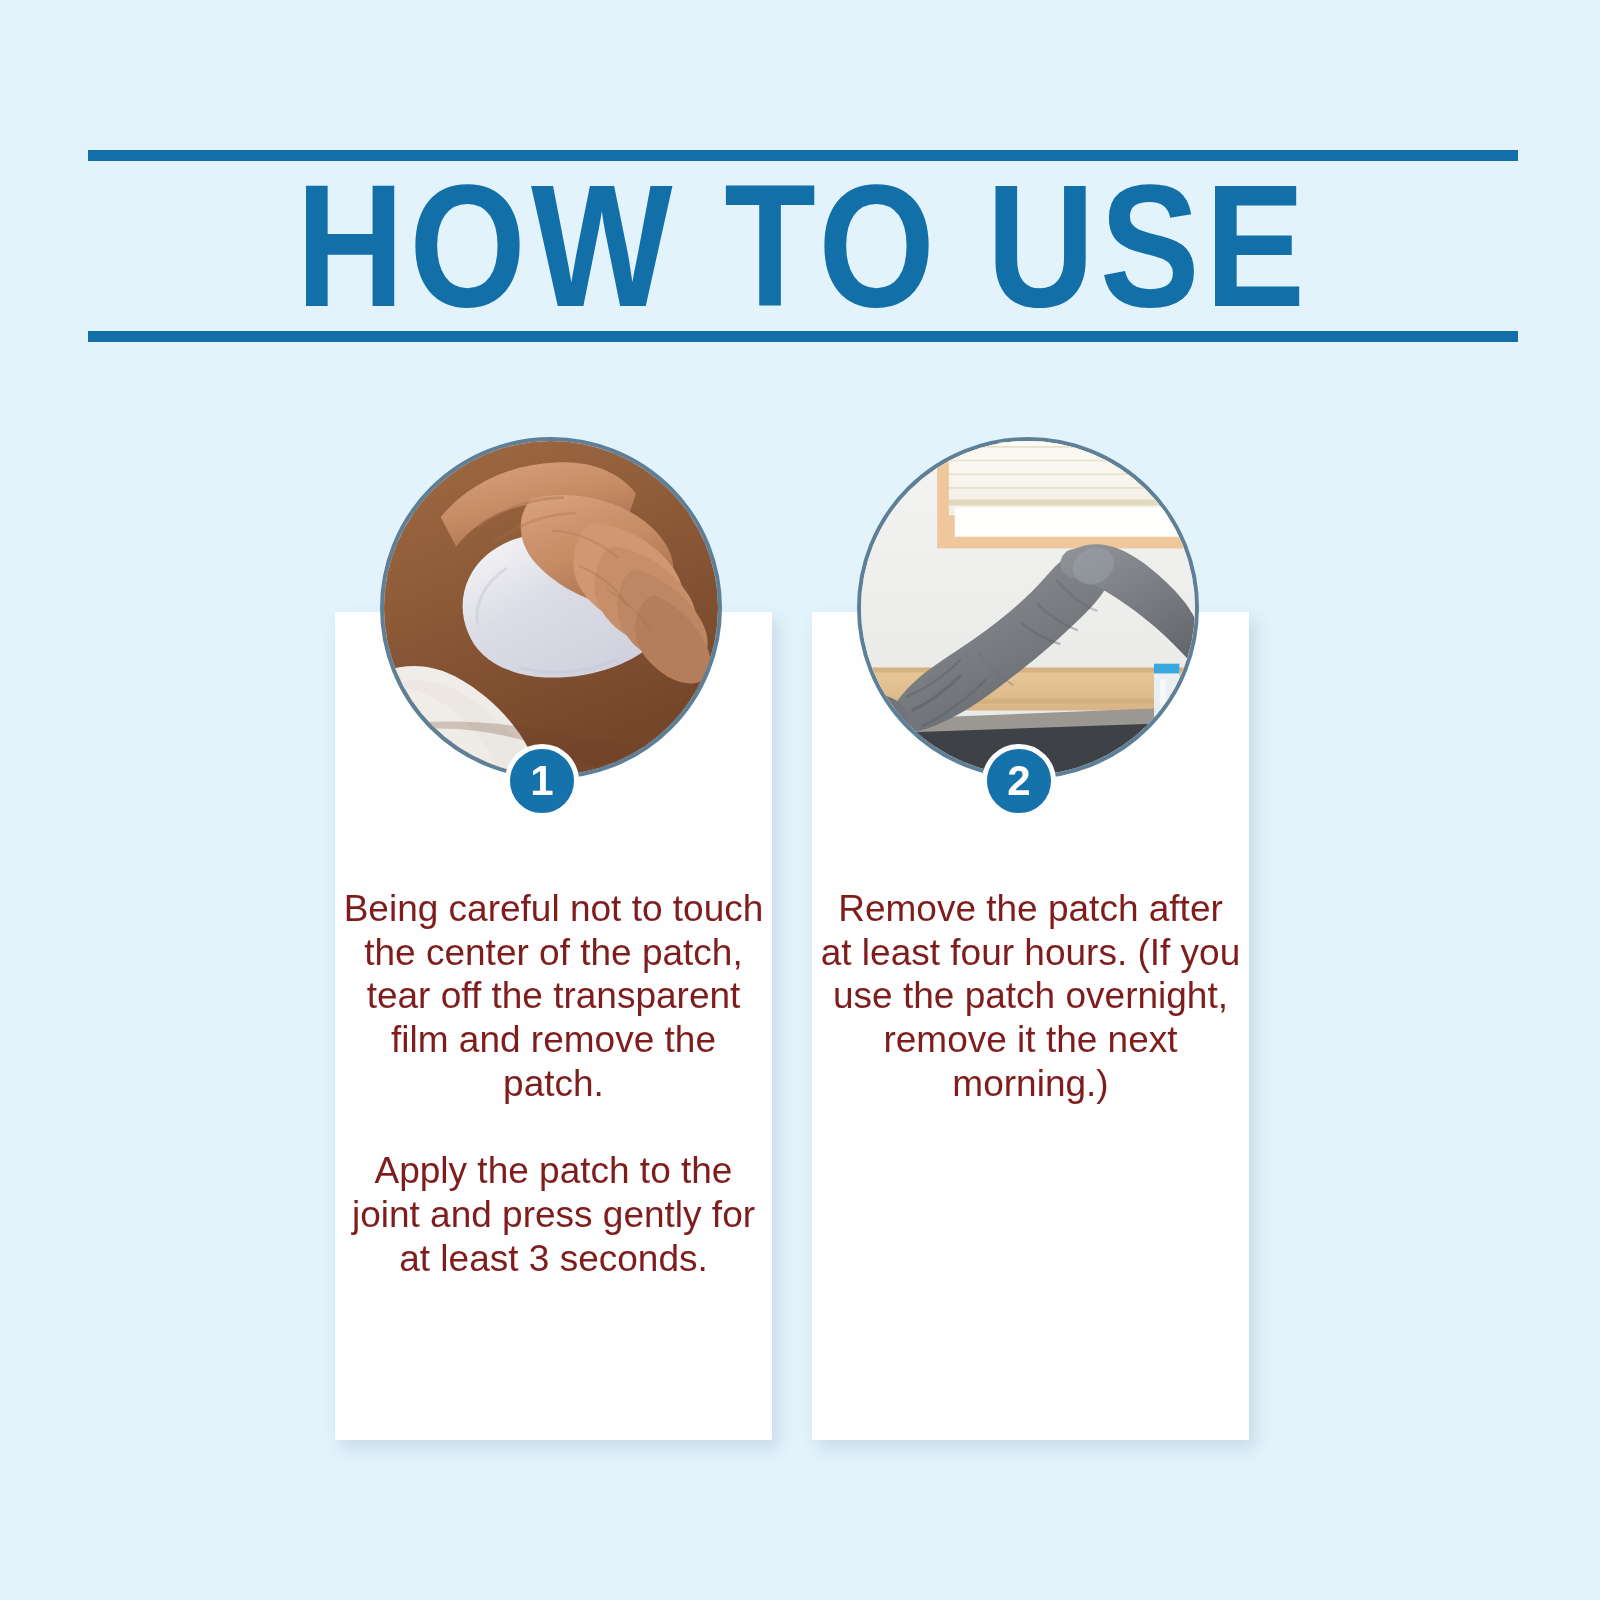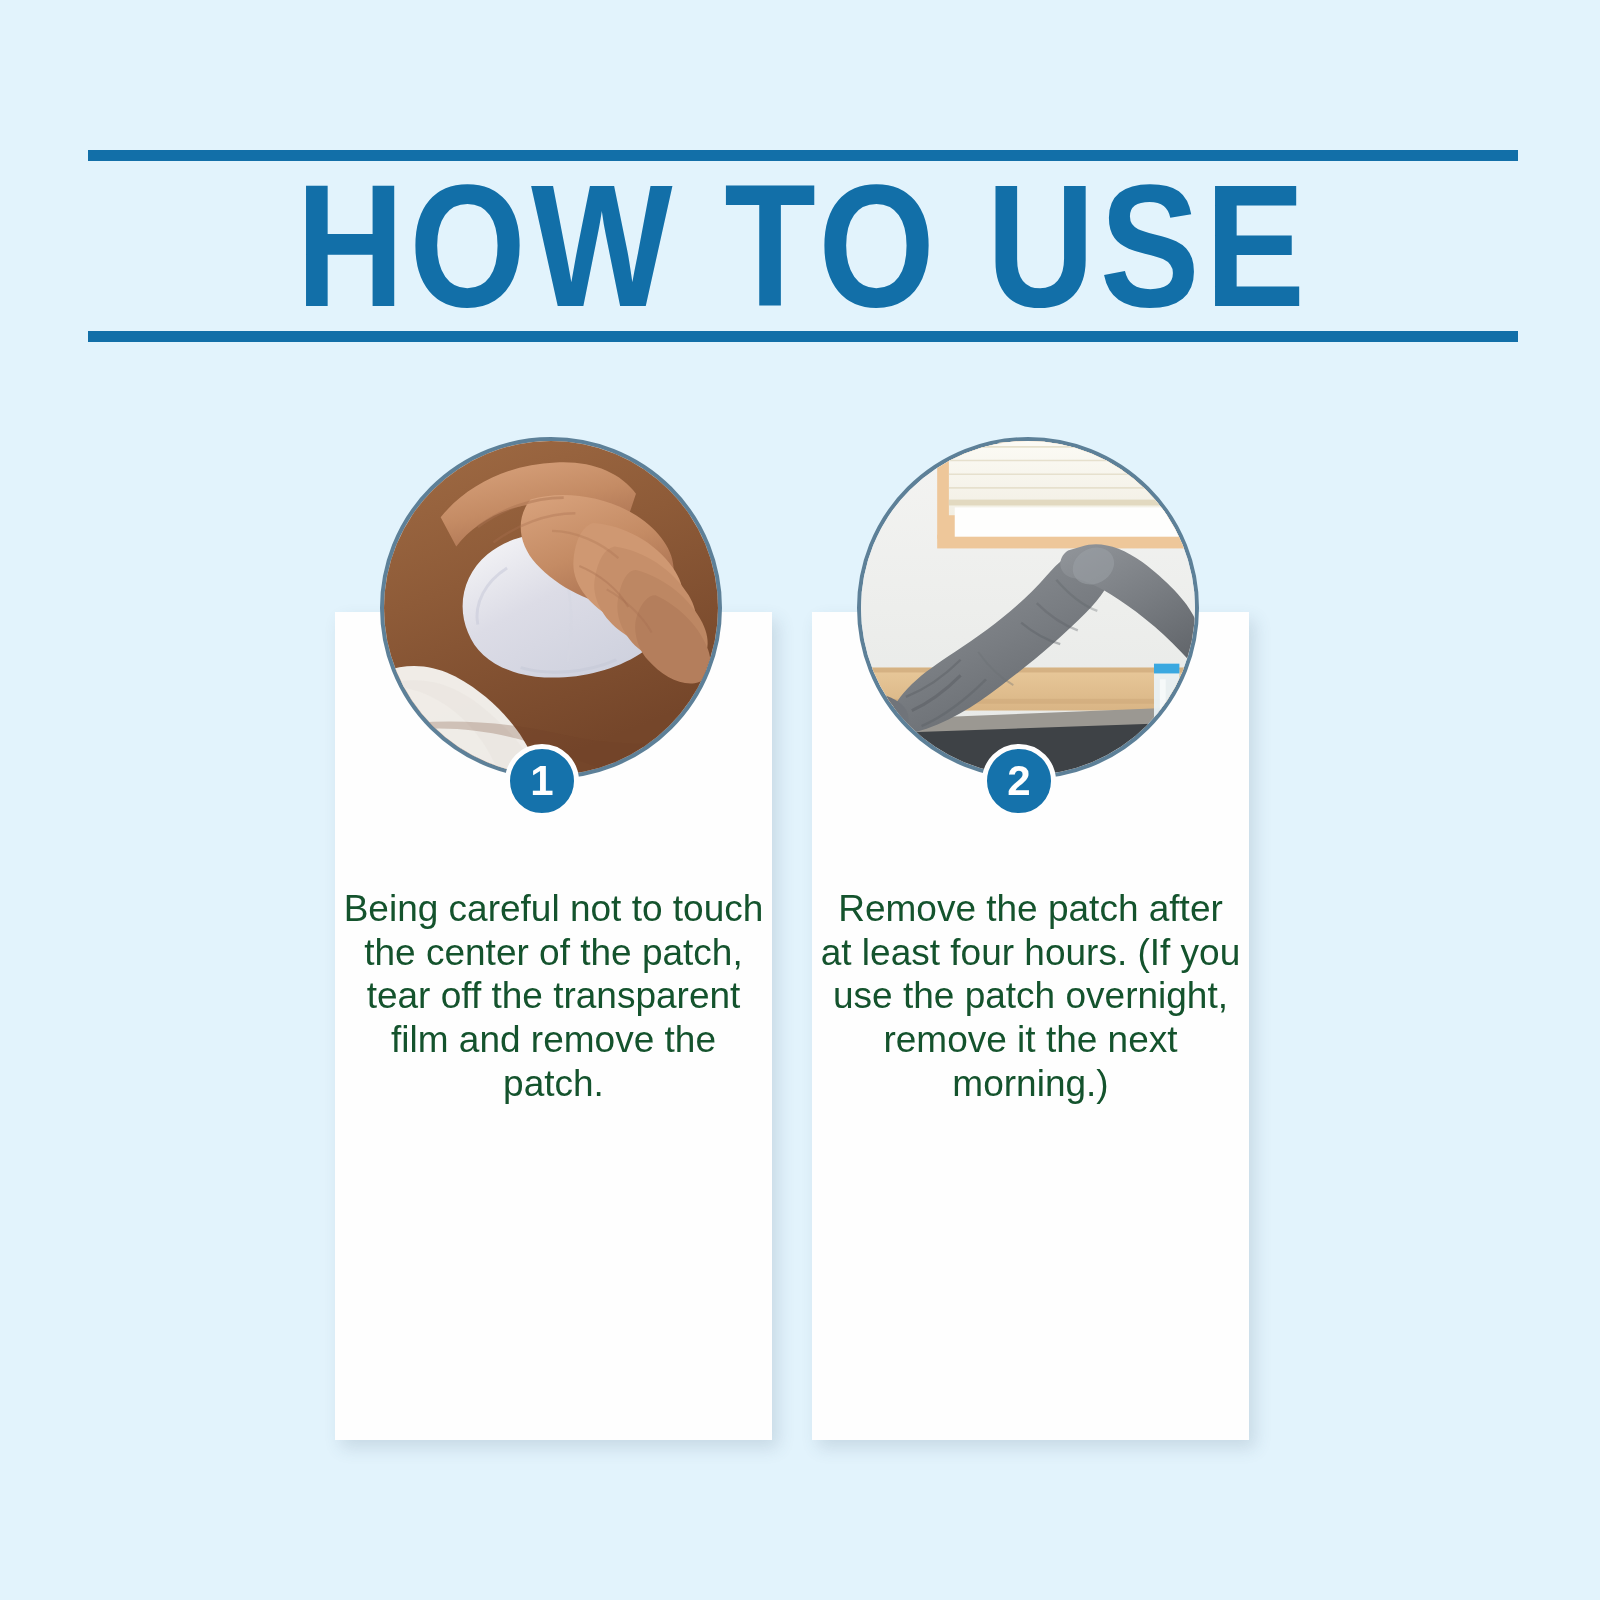--- a/index.html
+++ b/index.html
@@ -111,21 +111,21 @@
     font-weight: bold;
     line-height: 1;
   }
 
   .card-text {
     position: absolute;
     left: 8px;
     top: 275px;
     width: 421px;
     text-align: center;
-    color: #14532d;
+    color: #7f1d1d;
     font-size: 37px;
     line-height: 1.18;
     font-weight: 300;
   }
   .card-text p + p { margin-top: 44px; }
 </style>
 </head>
 <body>
 
 <div id="header">
@@ -133,20 +133,21 @@
   <div id="page-title">HOW TO USE</div>
   <div class="rule bottom"></div>
 </div>
 
 <div id="steps">
 
   <div class="step step-1">
     <div class="card">
       <div class="card-text">
         <p>Being careful not to touch the center of the patch, tear off the transparent film and remove the patch.</p>
+        <p>Apply the patch to the joint and press gently for at least 3 seconds.</p>
       </div>
     </div>
 
     <div class="photo-wrap">
       <svg viewBox="0 0 342 342" preserveAspectRatio="xMidYMid slice">
         <defs>
           <linearGradient id="skin1" x1="0" y1="0" x2="0.4" y2="1">
             <stop offset="0%" stop-color="#a06b44"></stop>
             <stop offset="45%" stop-color="#8e5b38"></stop>
             <stop offset="100%" stop-color="#75462a"></stop>

